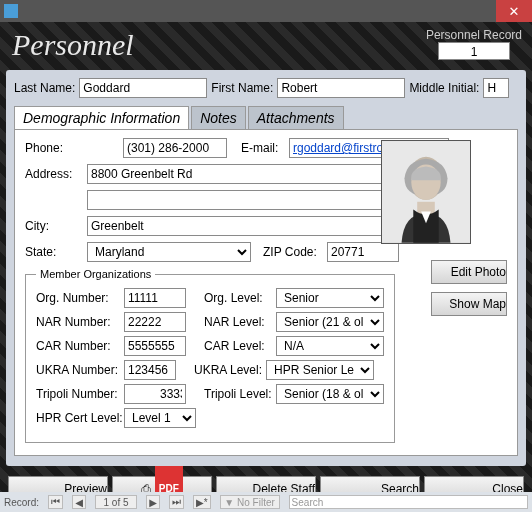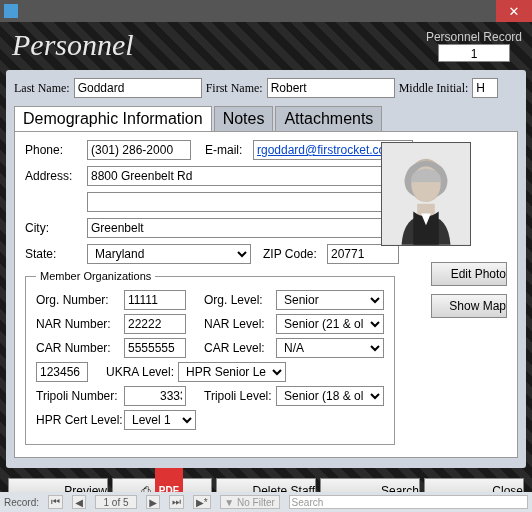--- a/index.html
+++ b/index.html
@@ -1,30 +1,30 @@
 <!DOCTYPE html>
 <html><head>
 <meta charset="utf-8">
 <style>
 * { box-sizing: border-box; margin: 0; padding: 0; font-family: "Segoe UI", Tahoma, sans-serif; }
 body { width: 532px; height: 512px; background: #0a0a0a; position: relative; overflow: hidden; }
 .titlebar { height: 22px; background: #555; display: flex; align-items: center; justify-content: space-between; padding-left: 4px; }
 .titlebar-icon { width: 14px; height: 14px; background: #4a9ed8; }
 .close-btn { width: 36px; height: 22px; background: #c94141; color: #fff; display: flex; align-items: center; justify-content: center; font-size: 13px; cursor: pointer; }
 .winbody { position: absolute; top: 22px; left: 0; right: 0; bottom: 0; background: repeating-linear-gradient(45deg, #1a1a1a 0px, #1a1a1a 8px, #2a2a2a 8px, #2a2a2a 16px), #161616; padding: 6px 6px 0 6px; }
-.header-row { display: flex; justify-content: space-between; align-items: flex-end; margin-bottom: 8px; }
+.header-row { display: flex; justify-content: space-between; align-items: flex-start; margin-bottom: 8px; }
 .app-title { font-family: Georgia, serif; font-style: italic; font-size: 30px; color: #e8e8e8; padding-left: 6px; }
 .rec-stack { text-align: center; padding-right: 4px; }
 .rec-label { color: #ccc; font-size: 12px; }
 .rec-box { background: #fff; border: 1px solid #888; width: 72px; height: 18px; text-align: center; font-size: 12px; line-height: 18px; margin: 0 auto; }
 .form-area { background: #cfd5df; border-radius: 3px; padding: 8px 8px 10px 8px; position: relative; }
 .name-row { display: flex; align-items: center; font-size: 12px; gap: 4px; margin-bottom: 8px; }
-.name-row label { white-space: nowrap; font-family: Liberation Serif, serif; }
+.name-row label { white-space: nowrap; }
 input[type=text], select { border: 1px solid #8a8a8a; background: #fff; font-size: 12px; height: 20px; padding: 0 3px; }
-.tabs { display: flex; font-size: 16px; }
+.tabs { display: flex; font-size: 14px; font-style: italic; }
 .tab { border: 1px solid #999; border-bottom: none; padding: 3px 8px; background: #bcc3cc; cursor: pointer; margin-right: 2px; }
 .tab.active { background: #fff; }
 .tab-panel { background: #fff; border: 1px solid #999; padding: 8px 10px 12px 10px; position: relative; min-height: 310px; }
 .row { display: flex; align-items: center; font-size: 12px; margin-bottom: 6px; gap: 6px; }
 .row label { width: 56px; }
 .email-link { color: #0645cc; text-decoration: underline; font-size: 12px; }
 .photo { position: absolute; top: 10px; right: 46px; width: 90px; height: 104px; border: 1px solid #555; background: linear-gradient(#ddd,#bbb); }
 .photo svg { width:100%; height:100%; }
 .side-btns { position: absolute; top: 130px; right: 10px; width: 76px; display: flex; flex-direction: column; gap: 8px; }
 fieldset { border: 1px solid #999; padding: 8px 10px 10px 10px; margin-top: 6px; width: 370px; }
@@ -86,21 +86,21 @@
             <path d="M40 72 l10 0 l-5 12 Z" fill="#fff"></path>
           </svg>
       </div>
       <div class="side-btns">
         <div class="btn">Edit Photo</div>
         <div class="btn">Show Map</div>
       </div>
 
       <div class="row">
         <label>Phone:</label>
-        <input type="text" style="width: 104px;" value="(301) 286-2000">
+        <input type="text" style="width: 104px; margin-left: 36px;" value="(301) 286-2000">
         <label style="width:42px;margin-left:8px">E-mail:</label>
         <div style="border:1px solid #8a8a8a;background:#fff;height:20px;padding:0 3px;width:160px;display:flex;align-items:center">
           <a href="#" class="email-link">rgoddard@firstrocket.com</a>
         </div>
       </div>
       <div class="row">
         <label>Address:</label>
         <input type="text" style="width: 310px;" value="8800 Greenbelt Rd">
       </div>
       <div class="row">
@@ -132,20 +132,21 @@
           <span class="l2">NAR Level:</span>
           <select style="width:108px"><option>Senior (21 &amp; older)</option></select>
         </div>
         <div class="org-row">
           <span class="l1">CAR Number:</span>
           <input type="text" style="width: 62px;" value="5555555">
           <span class="l2">CAR Level:</span>
           <select style="width:108px"><option>N/A</option></select>
         </div>
         <div class="org-row">
+          <span class="l1">UKRA Number:</span>
           <input type="text" style="width: 52px;" value="123456">
           <span class="l2">UKRA Level:</span>
           <select style="width:108px"><option>HPR Senior Level</option></select>
         </div>
         <div class="org-row">
           <span class="l1">Tripoli Number:</span>
           <input type="text" style="width: 62px; padding-left: 35px;" value="33333">
           <span class="l2">Tripoli Level:</span>
           <select style="width:108px"><option>Senior (18 &amp; older)</option></select>
         </div>

